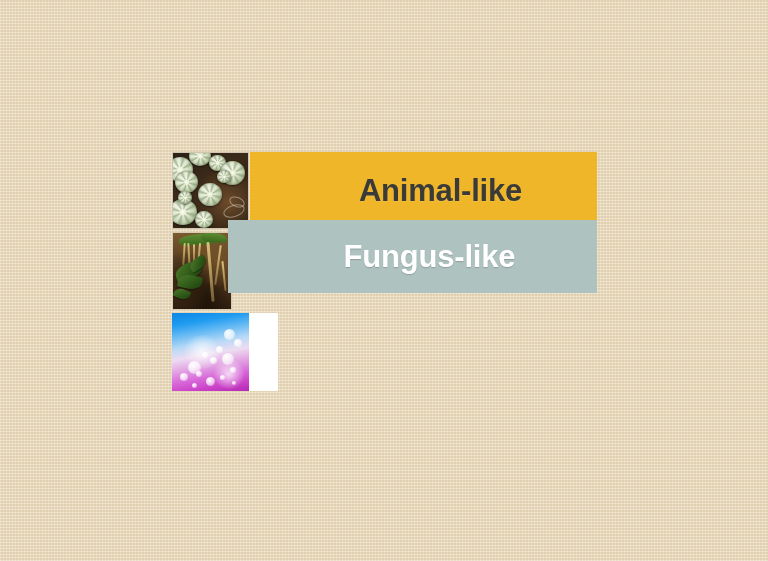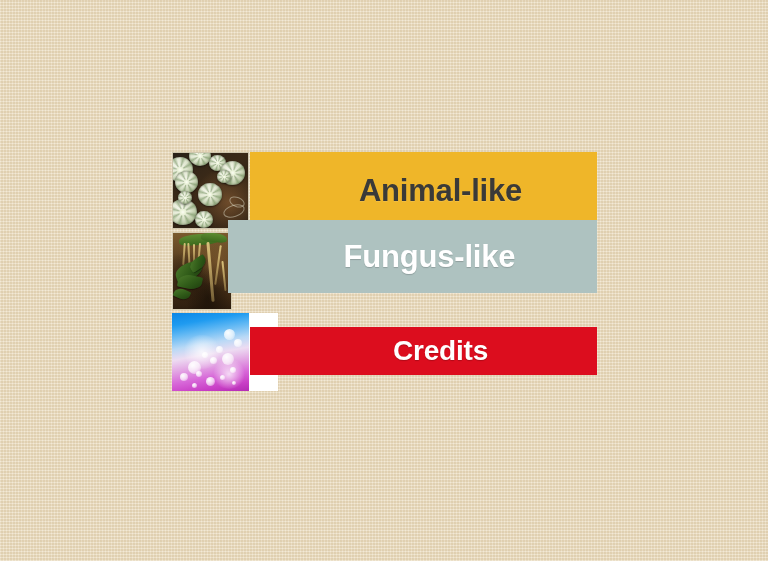--- a/index.html
+++ b/index.html
@@ -290,18 +290,15 @@
       <div class="bokeh" style="left:16px; top:48px; width:13px; height:13px;"></div>
       <div class="bokeh" style="left:8px;  top:60px; width:8px;  height:8px;"></div>
       <div class="bokeh" style="left:24px; top:58px; width:6px;  height:6px;"></div>
       <div class="bokeh" style="left:34px; top:64px; width:9px;  height:9px;"></div>
       <div class="bokeh" style="left:48px; top:62px; width:5px;  height:5px;"></div>
       <div class="bokeh" style="left:58px; top:54px; width:6px;  height:6px;"></div>
       <div class="bokeh" style="left:20px; top:70px; width:5px;  height:5px;"></div>
       <div class="bokeh" style="left:60px; top:68px; width:4px;  height:4px;"></div>
     </div>
 
-    <div class="bar" id="bar-credits">
-      <span class="bar-label">Credits</span>
-    </div>
   </div>
 
 </div>
 
 </body></html>

